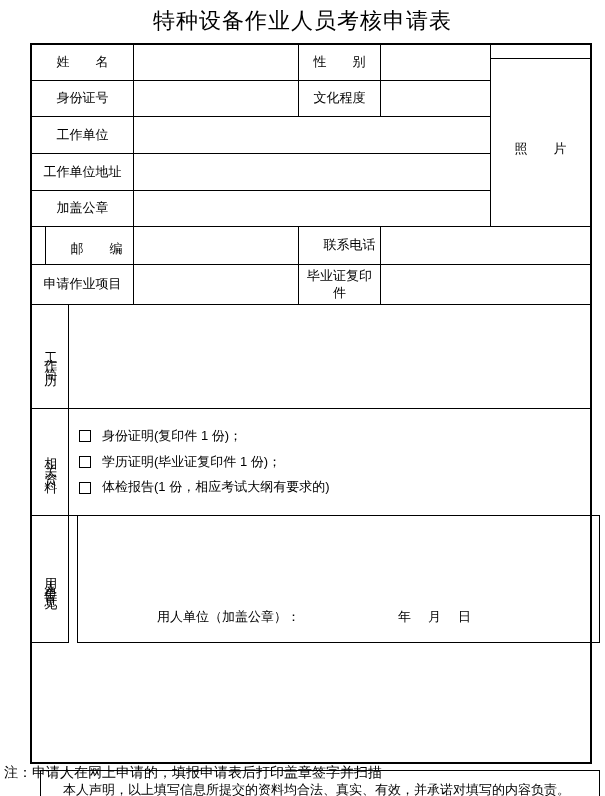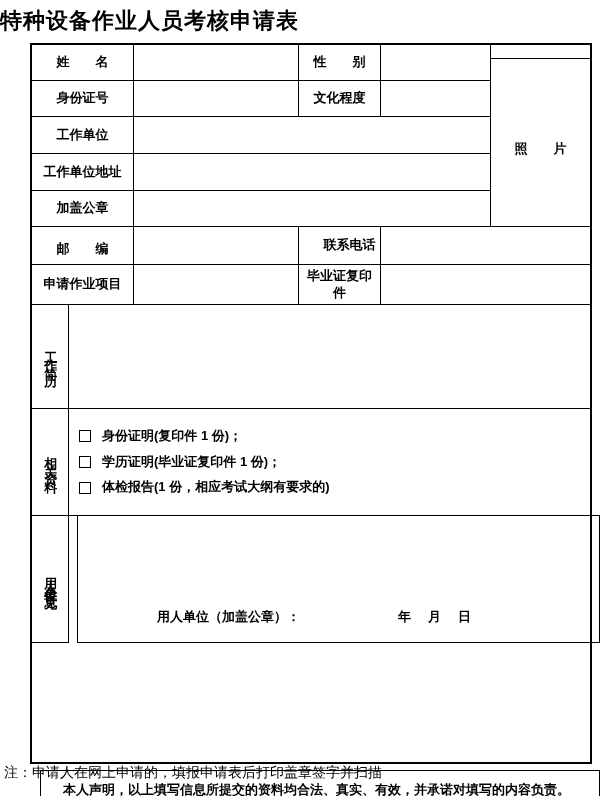--- a/index.html
+++ b/index.html
@@ -2,26 +2,26 @@
 <html><head>
 <meta charset="utf-8">
 <style>
   html,body{margin:0;padding:0;background:#fff;}
   .page{
     position:relative;width:605px;height:796px;background:#fff;
     font-family:"Liberation Sans",sans-serif;color:#000;overflow:hidden;
   }
   .title{
     position:absolute;left:0;top:6px;width:100%;margin:0;
-    text-align:left;font-size:22px;font-weight:bold;letter-spacing:1px;
+    text-align:center;font-size:22px;font-weight:normal;letter-spacing:1px;
   }
   .cell{
     position:absolute;box-sizing:border-box;border:1px solid #000;background:#fff;
     display:flex;align-items:center;justify-content:center;
-    font-size:13px;line-height:1.25;text-align:center;font-weight:bold;
+    font-size:13px;line-height:1.25;text-align:center;
   }
   .outer-border{
     position:absolute;box-sizing:border-box;border:2px solid #000;
     background:transparent;pointer-events:none;
   }
   .vtext{
     writing-mode:vertical-lr;text-orientation:upright;letter-spacing:8px;
   }
   .vtext.tight{letter-spacing:4px;}
   .wrap-label{padding:0 3px;}
@@ -82,21 +82,21 @@
   <div class="cell" style="left:31px;top:153px;width:103px;height:38px">
       <span>工作单位地址</span>
     </div>
   <div class="cell" style="left:133px;top:153px;width:358px;height:38px"></div>
 
   <div class="cell" style="left:31px;top:190px;width:103px;height:37px">
       <span>加盖公章</span>
     </div>
   <div class="cell" style="left:133px;top:190px;width:358px;height:37px"></div>
 
-  <div class="cell" style="left:31px;top:226px;width:103px;height:47px">
+  <div class="cell" style="left:45px;top:226px;width:103px;height:47px">
       <span>邮　　编</span>
     </div>
   <div class="cell" style="left:133px;top:226px;width:166px;height:39px"></div>
   <div class="cell" style="left:298px;top:226px;width:103px;height:39px">
       <span>联系电话</span>
     </div>
   <div class="cell" style="left:380px;top:226px;width:211px;height:39px"></div>
 
   <div class="cell" style="left:31px;top:264px;width:103px;height:41px">
       <span>申请作业项目</span>

